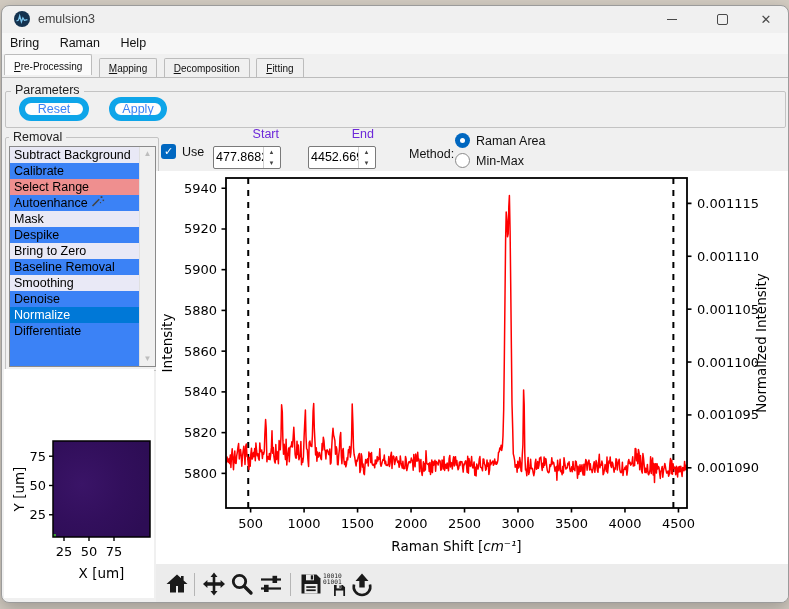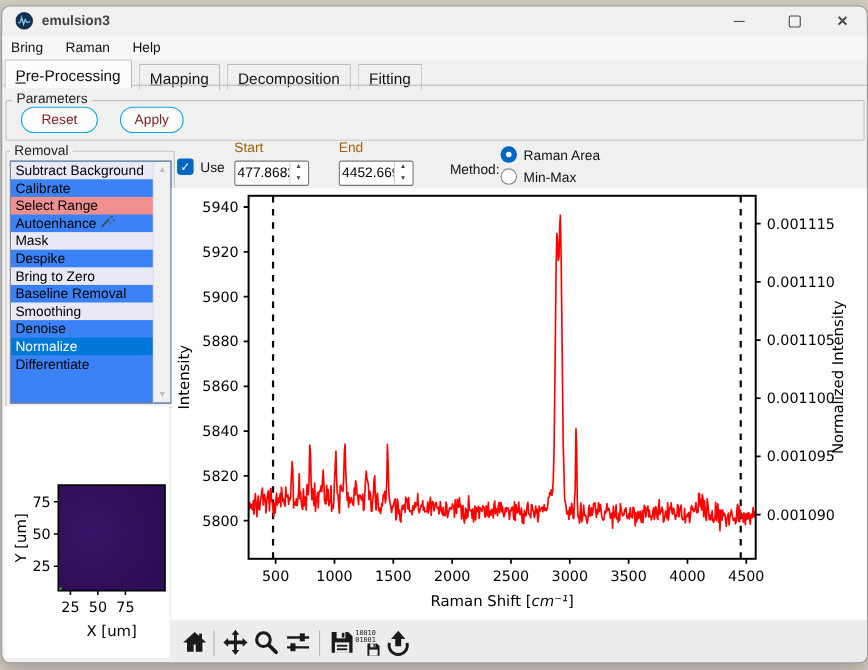--- a/index.html
+++ b/index.html
@@ -1,56 +1,56 @@
 <!DOCTYPE html>
 <html><head>
 <meta charset="utf-8">
 <style>
   html,body{margin:0;padding:0;}
   .stage{position:relative;width:789px;height:609px;background:#d3ccc2;overflow:hidden;
          font-family:"Liberation Sans",sans-serif;-webkit-font-smoothing:antialiased;}
   .window{position:absolute;left:1px;top:5px;width:786px;height:596px;background:#f0f0f0;
           border:1px solid #9b9b9b;border-radius:8px;box-shadow:0 6px 18px rgba(0,0,0,.25);overflow:hidden;}
   
-  .titlebar{position:absolute;left:0;top:0;width:100%;height:27px;font-weight:bold;}
+  .titlebar{position:absolute;left:0;top:0;width:100%;height:27px;}
   .appicon{position:absolute;left:12px;top:5px;width:16px;height:16px;}
   .wintitle{position:absolute;left:36px;top:6px;font-size:12.5px;color:#444;}
   .winbtn{position:absolute;top:0;width:44px;height:27px;display:flex;align-items:center;justify-content:center;color:#4a4a4a;font-size:13px;}
   .glyph-min{display:block;width:10px;height:1px;background:#4a4a4a;}
   .glyph-max{display:block;width:9px;height:9px;border:1px solid #4a4a4a;border-radius:2px;}
   
   .menubar{position:absolute;left:0;top:27px;width:100%;height:21px;background:#f7f7f7;}
   .menuitem{display:inline-block;padding:3px 8px;font-size:12.5px;color:#111;}
   
   .tabstrip{position:absolute;left:0;top:48px;width:100%;height:24px;}
-  .tab{display:inline-block;position:relative;margin-left:2px;padding:4px 9px 3px 9px;font-size:14px;color:#111;
+  .tab{display:inline-block;position:relative;margin-left:2px;padding:4px 9px 3px 9px;font-size:10px;color:#111;
        background:#f0f0f0;border:1px solid #bcbcbc;border-bottom:none;border-radius:2px 2px 0 0;top:2px;}
   .tab.active{background:#fbfbfb;top:0;padding-top:6px;z-index:2;}
   .tabstrip:after{content:"";position:absolute;left:0;right:0;bottom:0;height:1px;background:#bcbcbc;}
   
   .groupbox{position:absolute;border:1px solid #c3c3c3;border-radius:2px;}
   .grouplabel{position:absolute;font-size:12.5px;color:#222;background:#f0f0f0;padding:0 4px;}
   
-  .btn{position:absolute;background:#fdfdfd;border:1px solid #0ea5e9;border-radius:12px;font-size:12.5px;color:#7f1d1d;
+  .btn{position:absolute;background:#fdfdfd;border:6px solid #0ea5e9;border-radius:12px;font-size:12.5px;color:#3b82f6;
        display:flex;align-items:center;justify-content:center;}
   
   .listbox{position:absolute;left:7px;top:140px;width:145px;height:219px;background:#3b82f6;border:1px solid #8a8a8a;overflow:hidden;}
   .listitem{height:16px;line-height:16px;font-size:12.5px;padding-left:4px;color:#000;white-space:nowrap;position:relative;width:126px;}
   .listitem.alt{background:#e9e9f6;}
   .listitem.range{background:#ef8f8f;}
   .listitem.selected{background:#0078d7;color:#fff;}
   .wand{display:inline-block;vertical-align:-1px;margin-left:3px;}
   .sb{position:absolute;right:0;top:0;bottom:0;width:15px;background:#f0f0f0;border-left:1px solid #e0e0e0;}
   .sb .arr{position:absolute;left:0;width:15px;height:14px;color:#bdbdbd;font-size:8px;text-align:center;line-height:14px;}
   .sb .up{top:0;} .sb .dn{bottom:0;}
   
   .cklabel,.ctl-label{position:absolute;font-size:12.5px;color:#111;}
   .checkbox{position:absolute;width:15px;height:15px;background:#0067c0;border-radius:3px;color:#fff;font-size:11px;
             display:flex;align-items:center;justify-content:center;}
-  .spinlabel{position:absolute;width:66px;text-align:left;font-size:12.5px;color:#a16207;}
+  .spinlabel{position:absolute;width:66px;text-align:right;font-size:12.5px;color:#6d28d9;}
   .spin{position:absolute;width:66px;height:21px;background:#fff;border:1px solid #7a7a7a;border-radius:2px;display:flex;}
   .spinval{display:block;width:47px;overflow:hidden;white-space:nowrap;font-size:12.5px;line-height:20px;padding-left:2px;color:#000;}
   .spinbtns{display:flex;flex-direction:column;width:15px;border-left:1px solid #cfcfcf;}
   .spinbtns span{flex:1;font-size:6px;color:#444;text-align:center;line-height:10px;}
   .radio{position:absolute;width:15px;height:15px;border-radius:50%;box-sizing:border-box;}
   .radio.on{background:#0067c0;}
   .radio.on:after{content:"";position:absolute;left:5px;top:5px;width:5px;height:5px;border-radius:50%;background:#fff;}
   .radio.off{background:#fff;border:1.5px solid #8a8a8a;}
   
   .canvas{position:absolute;background:#ffffff;}

